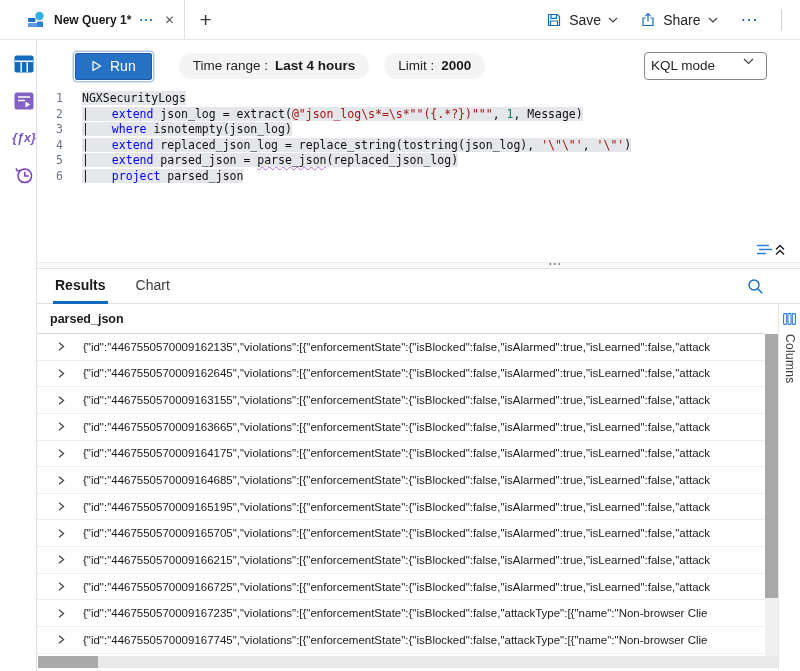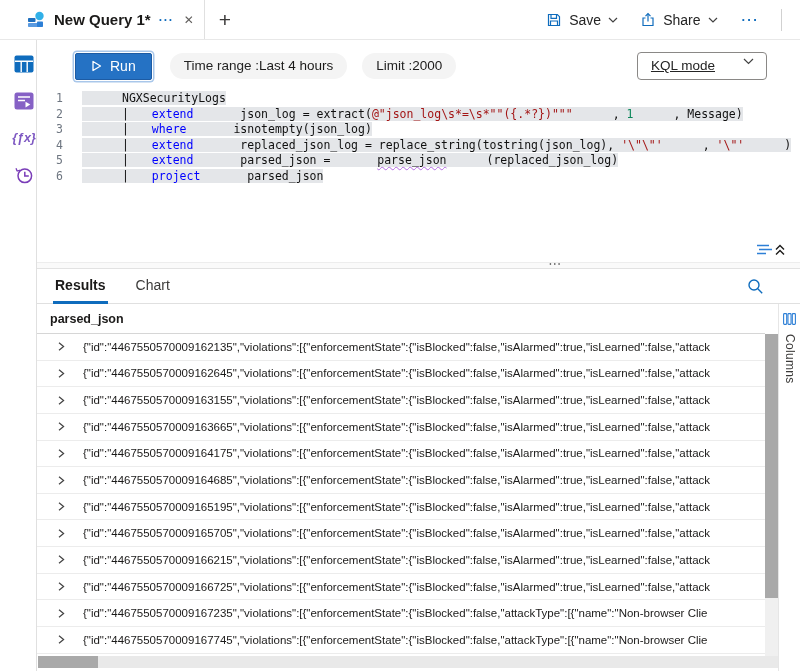--- a/index.html
+++ b/index.html
@@ -3,21 +3,21 @@
 <meta charset="utf-8">
 <style>
   html,body{margin:0;padding:0;width:800px;height:671px;overflow:hidden;
     font-family:"Liberation Sans",sans-serif;color:#242424;background:#fff;font-size:14px;}
   *{box-sizing:border-box;}
 
   
   .tab-bar{height:40px;display:flex;align-items:center;border-bottom:1px solid #e8e8e8;}
   .tab{display:flex;align-items:center;gap:8px;height:39px;padding:0 10px 0 8px;margin-left:18px;
        border-right:1px solid #e0e0e0;background:#fff;}
-  .tab-title{font-weight:700;font-size:15px;color:#1b1a19;}
+  .tab-title{font-weight:700;font-size:12px;color:#1b1a19;}
   .tab-more{color:#0f6cbd;font-weight:700;font-size:12px;letter-spacing:1px;}
   .tab-close{color:#605e5c;font-size:12px;margin-left:2px;}
   .new-tab{font-size:21px;font-weight:300;color:#3b3a39;margin-left:14px;line-height:1;}
   .bar-actions{margin-left:auto;display:flex;align-items:center;gap:10px;padding-right:14px;}
   .action{display:flex;align-items:center;gap:7px;padding:4px 6px;color:#242424;cursor:pointer;}
   .action-more{color:#0f6cbd;font-weight:700;letter-spacing:1.5px;padding:0 8px;font-size:13px;}
   .bar-divider{width:1px;height:22px;background:#d1d1d1;margin:0 4px;}
 
   
   .main{display:flex;height:631px;}
@@ -25,34 +25,34 @@
            align-items:flex-end;padding-top:13px;gap:15px;}
   .side-btn{display:flex;align-items:center;justify-content:center;width:24px;height:22px;}
   .fx-icon{font-size:12.5px;color:#7d57c2;font-style:italic;font-weight:700;letter-spacing:0;}
   .content{flex:1;display:flex;flex-direction:column;min-width:0;}
 
   
   .query-panel{height:222px;position:relative;}
   .toolbar{display:flex;align-items:center;gap:15px;padding:12px 17px 6px 38px;}
   .run-btn{display:flex;align-items:center;gap:8px;background:#2572c4;color:#fff;
            border:1px solid #1d5ba3;border-radius:2px;padding:4px 15px 5px;font-size:14px;
-           box-shadow:0 0 0 1px #fff,0 0 0 2.5px #a9c7ea;margin-right:3px;}
-  .pill{background:#f4f4f4;border-radius:14px;padding:5px 14px 6px;font-size:13.5px;display:flex;white-space:nowrap;}
-  .pill b{font-weight:400;color:#1b1a19;}
+           box-shadow:0 0 0 1px #fff,0 0 0 2.5px #a9c7ea;margin-right:12px;}
+  .pill{background:#f4f4f4;border-radius:14px;padding:5px 14px 6px;font-size:13.5px;display:flex;gap:7px;white-space:nowrap;}
+  .pill b{font-weight:700;color:#1b1a19;}
   .mode-select{margin-left:auto;border:1px solid #8a8886;border-radius:4px;background:#fff;
-               padding:5px 12px 6px 13px;display:flex;gap:28px;font-size:13.5px;margin-right:16px;text-decoration:underline;}
+               padding:5px 12px 6px 6px;display:flex;gap:28px;font-size:13.5px;margin-right:16px;}
 
   .editor{display:flex;margin-top:5px;font-family:"DejaVu Sans Mono",monospace;
           font-size:11.5px;line-height:15.6px;}
   .gutter{width:36px;text-align:right;padding-right:10px;color:#6e7681;}
   .ln{height:15.6px;}
   .code{padding-left:9px;}
   .code-line{white-space:pre;height:15.6px;}
   .sel{background:#e4e6e9;}
-  .tok-plain{color:#101010;margin-left:40px;}
+  .tok-plain{color:#101010;}
   .tok-kw{color:#0000ff;margin-left:16px;}
   .tok-str{color:#a31515;}
   .tok-num{color:#098658;}
   .squiggle{text-decoration:underline wavy #b36ae2 1px;text-underline-offset:2px;}
   .editor-actions{position:absolute;right:14px;bottom:5px;display:flex;align-items:center;}
 
   
   .splitter{height:7px;background:#fafafa;border-top:1px solid #ededed;border-bottom:1px solid #e2e2e2;
             position:relative;}
   .splitter-dots{position:absolute;left:67%;top:-6px;color:#4a4a4a;font-size:13px;letter-spacing:2px;line-height:1;}

